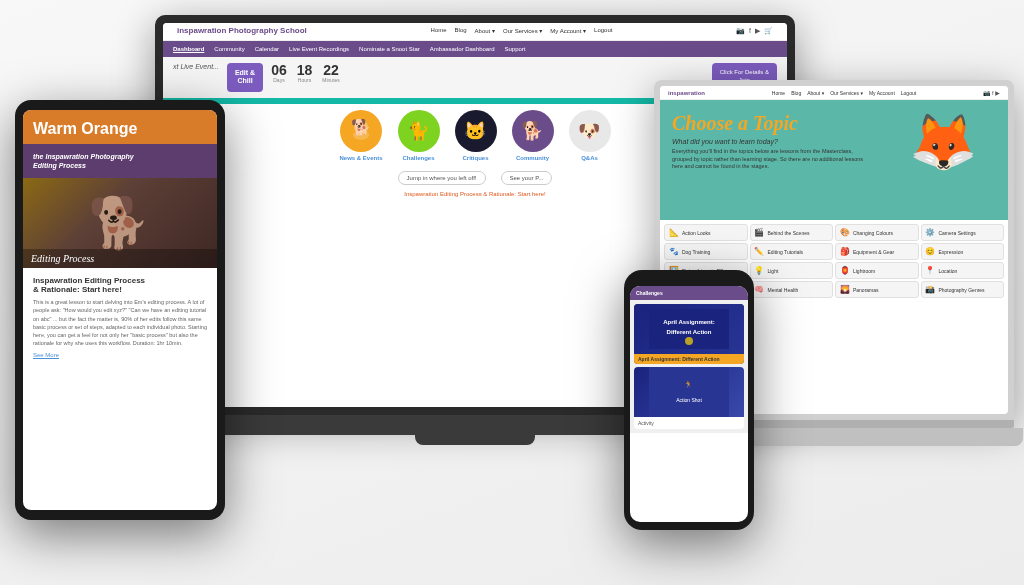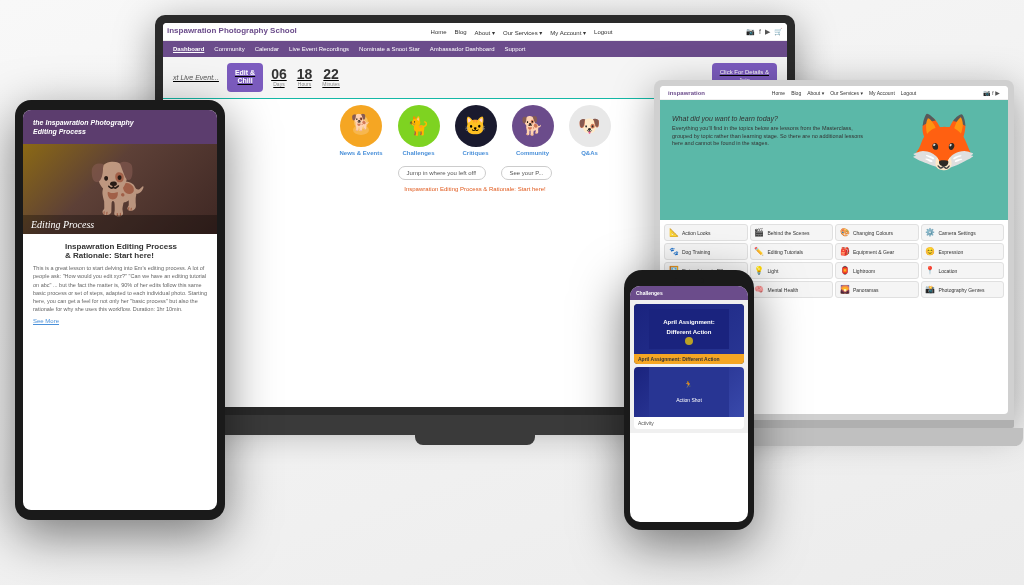--- a/index.html
+++ b/index.html
@@ -57,23 +57,23 @@
       width: 120px;
       height: 10px;
       background: #3a3a3a;
       margin: 0 auto;
       border-radius: 0 0 8px 8px;
     }
 
     
     .site-header {
       background: white;
-      padding: 4px 4px;
-      display: flex;
-      align-items: flex-end;
+      padding: 4px 14px;
+      display: flex;
+      align-items: flex-start;
       justify-content: space-between;
       border-bottom: 1px solid #eee;
     }
     .site-logo {
       font-size: 8px;
       color: #6b4c8b;
       font-weight: bold;
       line-height: 1.1;
     }
     .site-nav {
@@ -99,24 +99,23 @@
       font-size: 6px;
       color: white;
     }
     .purple-nav span { cursor: pointer; }
     .purple-nav .active { text-decoration: underline; font-weight: bold; }
 
     .countdown-bar {
       background: #f5f5f5;
       padding: 6px 10px;
       display: flex;
-      align-items: center;
+      align-items: flex-start;
       gap: 8px;
-      border-bottom: 1px solid #14b8a6;
-      text-decoration: underline;
+      border-bottom: 6px solid #14b8a6;
     }
     .countdown-label {
       font-size: 7px;
       color: #555;
       font-style: italic;
     }
     .edit-chill-badge {
       background: #7c5cbf;
       color: white;
       font-size: 7px;
@@ -299,21 +298,20 @@
     }
     .tablet-content {
       padding: 8px 10px;
       background: white;
     }
     .tablet-content-title {
       font-size: 8px;
       font-weight: bold;
       color: #333;
       margin-bottom: 4px;
-      margin-left: 32px;
     }
     .tablet-content-text {
       font-size: 5.5px;
       color: #666;
       line-height: 1.5;
     }
     .tablet-see-more {
       font-size: 6px;
       color: #4a90d9;
       text-decoration: underline;
@@ -646,20 +644,23 @@
 
       </div>
     </div>
     <div class="monitor-stand"></div>
     <div class="monitor-base"></div>
   </div>
 
   <div class="tablet">
     <div class="tablet-body">
       <div class="tablet-screen">
+        <div class="tablet-header">
+          <div class="tablet-title">Warm Orange</div>
+        </div>
         <div class="tablet-subtitle-area">
           <div class="tablet-subtitle">the Inspawration Photography<br>Editing Process</div>
         </div>
         <div class="tablet-img">
           <span class="dog-silhouette">🐕</span>
           <div class="tablet-img-overlay">Editing Process</div>
         </div>
         <div class="tablet-content">
           <div class="tablet-content-title">Inspawration Editing Process<br>&amp; Rationale: Start here!</div>
           <div class="tablet-content-text">This is a great lesson to start delving into Em's editing process. A lot of people ask: "How would you edit xyz?" "Can we have an editing tutorial on abc" ... but the fact the matter is, 90% of her edits follow this same basic process or set of steps, adapted to each individual photo. Starting here, you can get a feel for not only her "basic process" but also the rationale for why she uses this workflow. Duration: 1hr 10min.</div>
@@ -712,20 +713,21 @@
             <span>Blog</span>
             <span>About ▾</span>
             <span>Our Services ▾</span>
             <span>My Account</span>
             <span>Logout</span>
           </div>
           <div class="l2-icons">📷 f ▶</div>
         </div>
 
         <div class="l2-teal-area">
+          <div class="l2-topic-title">Choose a Topic</div>
           <div class="l2-topic-subtitle">What did you want to learn today?</div>
           <div class="l2-topic-desc">Everything you'll find in the topics below are lessons from the Masterclass, grouped by topic rather than learning stage. So there are no additional lessons here and cannot be found in the stages.</div>
           <div class="l2-fox">🦊</div>
         </div>
 
         <div class="l2-grid">
           <div class="l2-cell">
               <span class="l2-cell-icon">📐</span>
               <span>Action Looks</span>
             </div>

